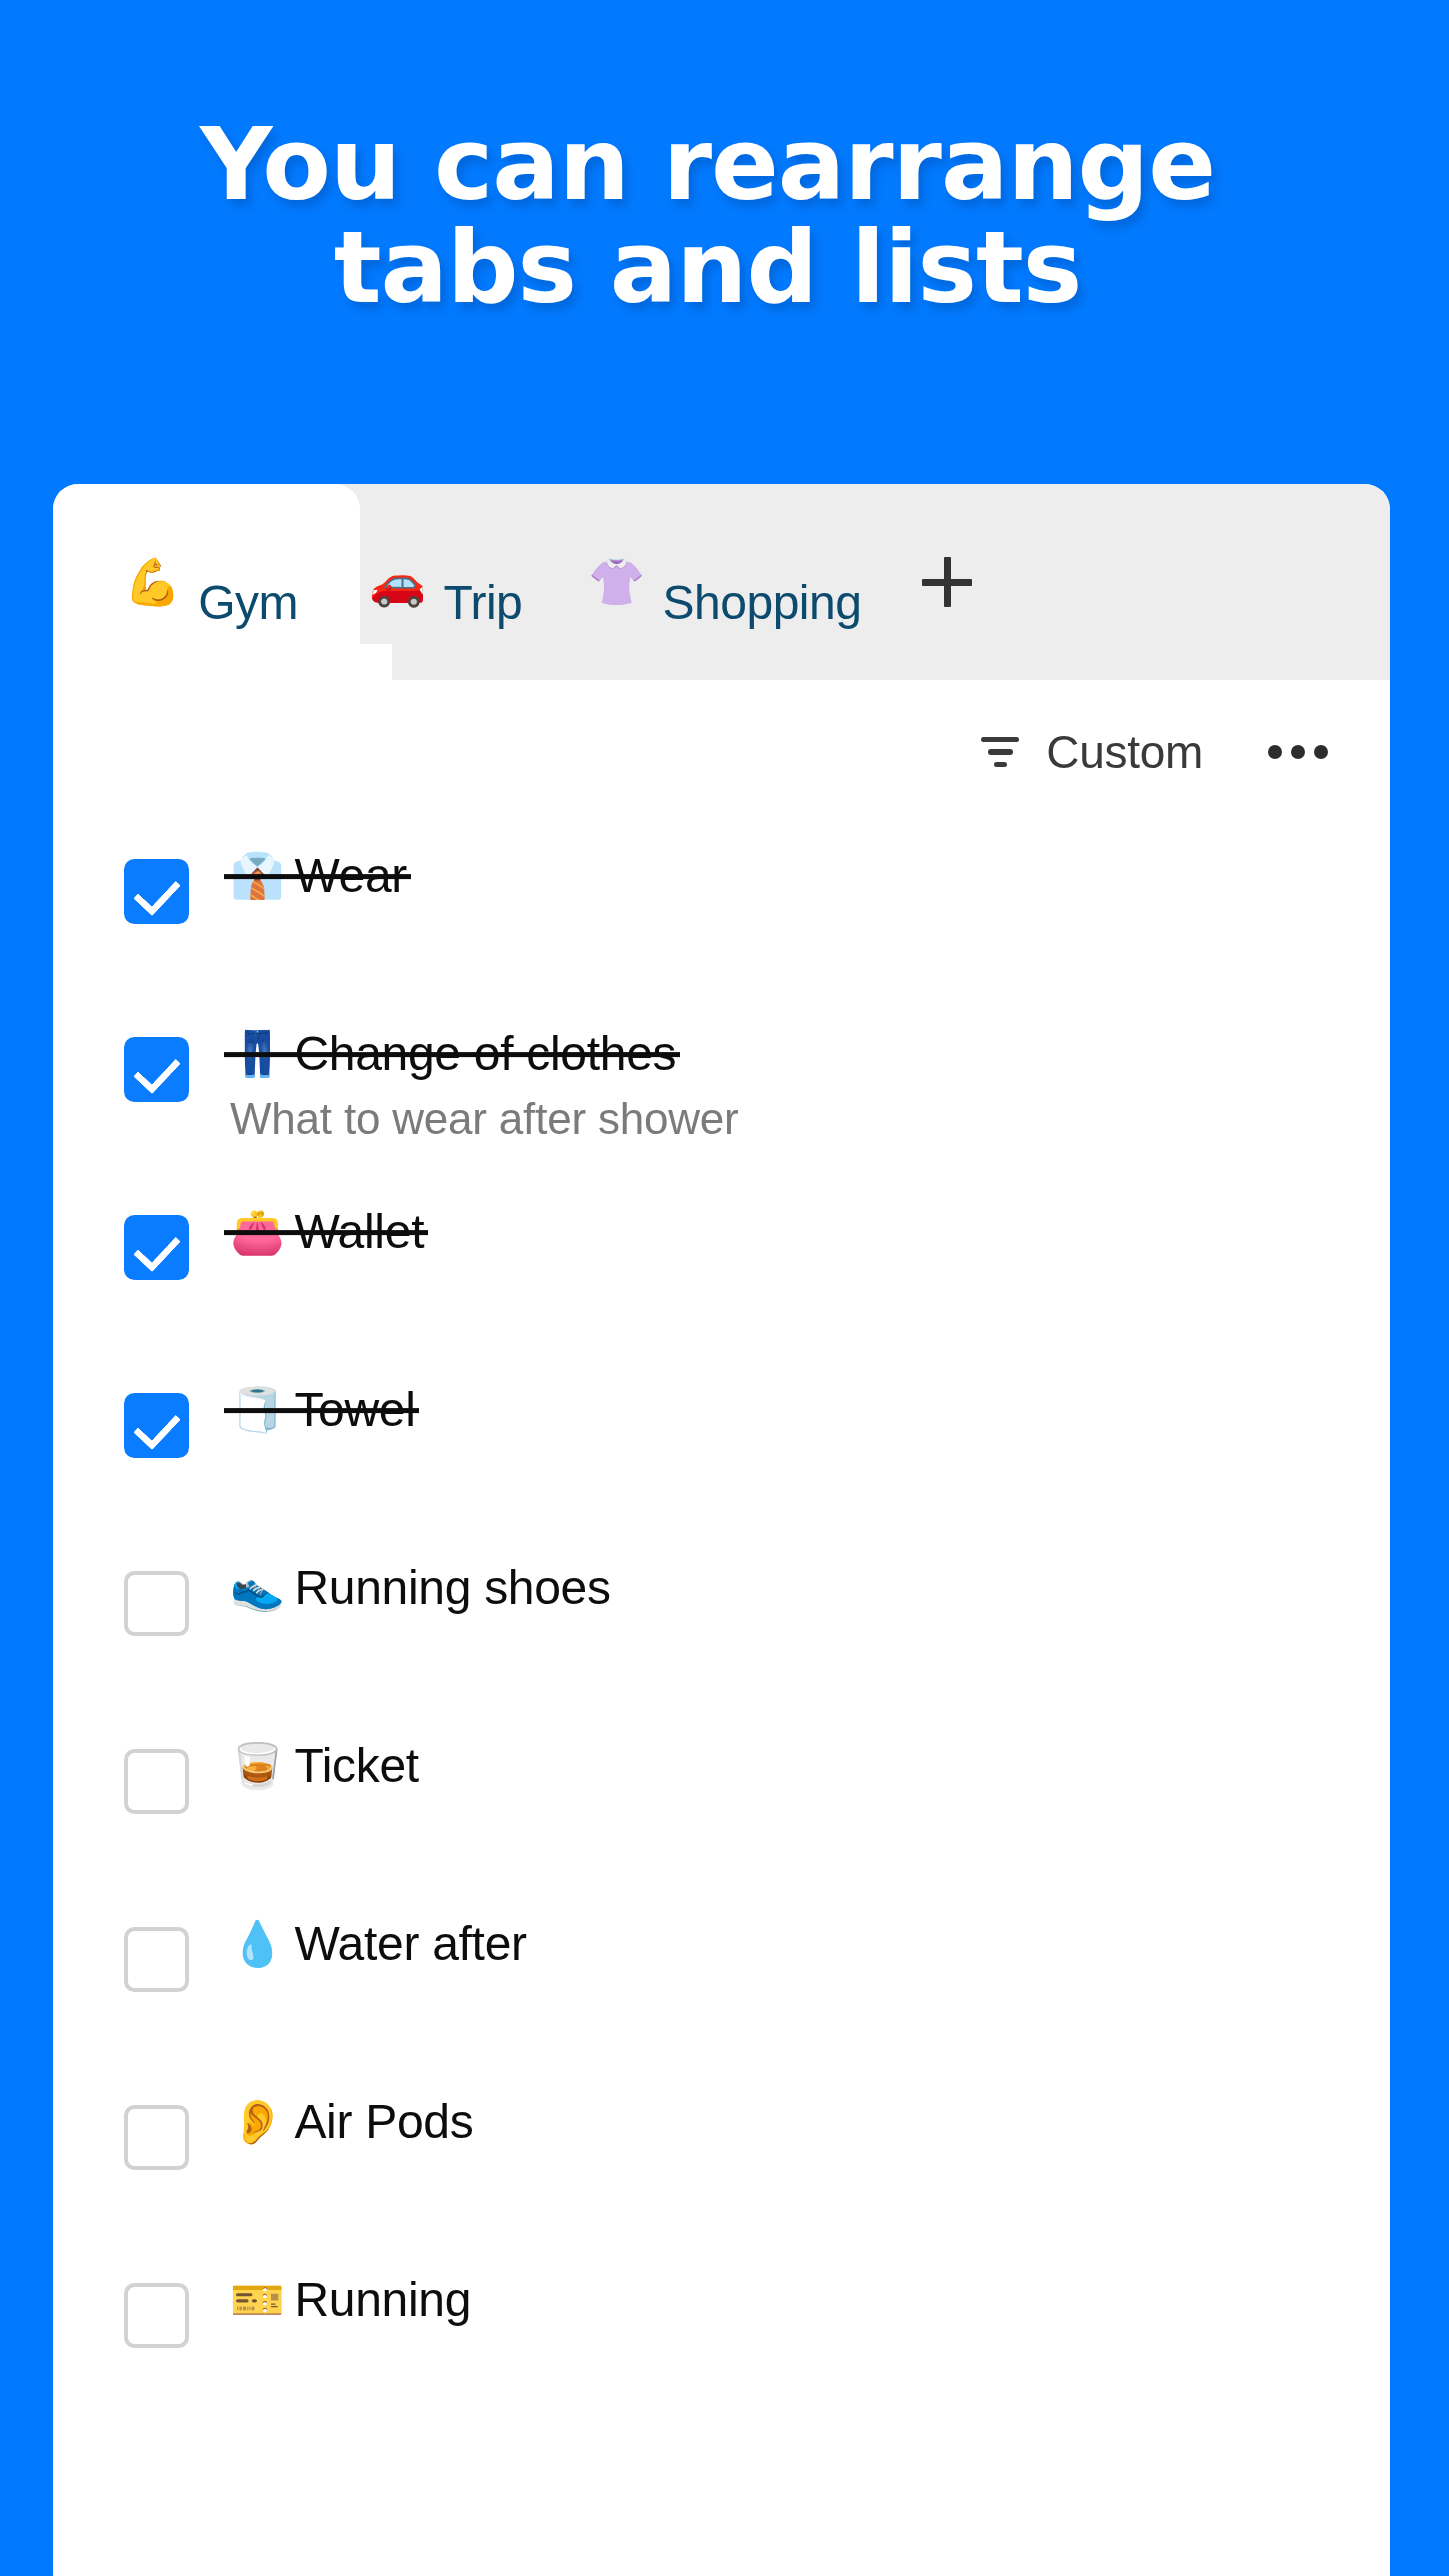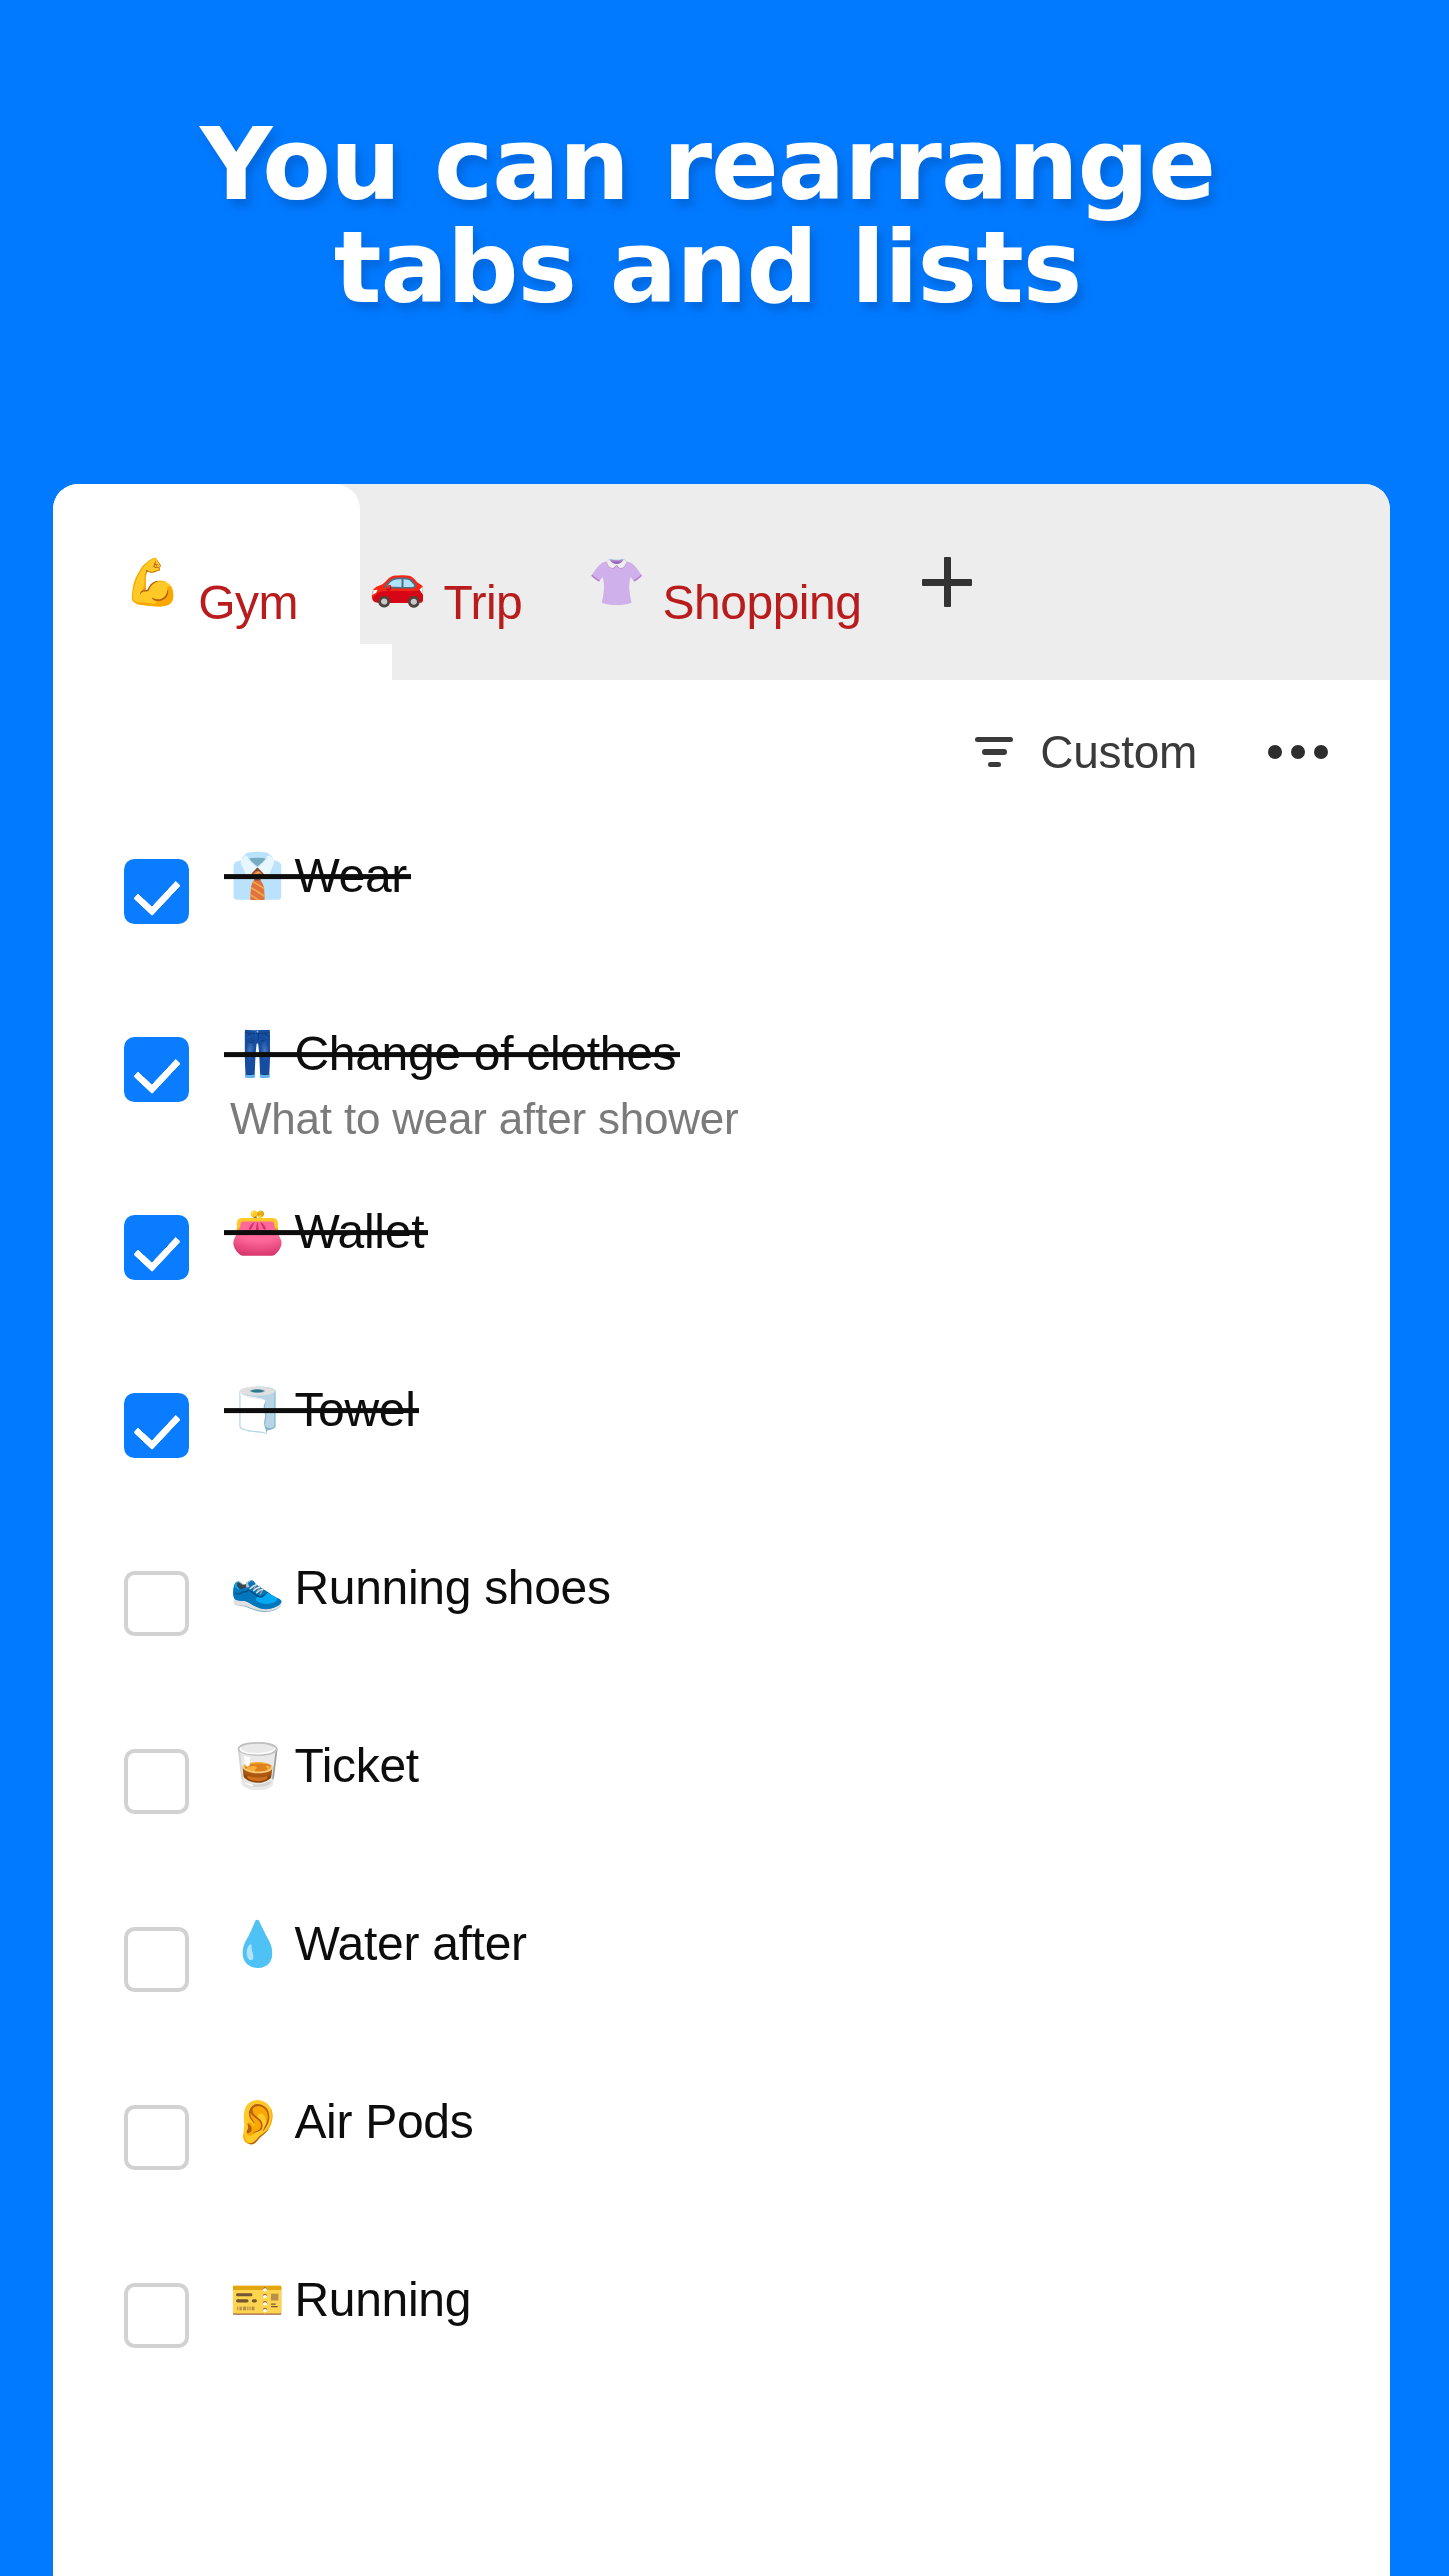--- a/index.html
+++ b/index.html
@@ -103,21 +103,21 @@
     cursor: pointer;
   }
   .tab:first-child { padding-left: 71px; padding-right: 38px; }
   .tab-emoji {
     font-family: "DejaVu Sans", sans-serif;
     font-size: 46px;
     line-height: 1;
   }
   .tab-label {
     font-size: 48px;
-    color: #b91c1c;
+    color: #0c4a6e;
     letter-spacing: -0.5px;
     margin-top: 40px;
   }
   .tab-add {
     display: flex;
     align-items: center;
     justify-content: center;
     width: 105px;
     height: 196px;
     cursor: pointer;
@@ -141,21 +141,21 @@
     top: 0; left: 22px; height: 50px; width: 6.7px;
   }
 
   
   .toolbar {
     display: flex;
     align-items: center;
     justify-content: flex-end;
     height: 144px;
     padding-right: 56px;
-    gap: 6px;
+    gap: 0;
   }
   .sort-control {
     display: flex;
     align-items: center;
     gap: 25px;
     cursor: pointer;
     margin-right: 59px;
   }
   .sort-icon {
     width: 42px;

